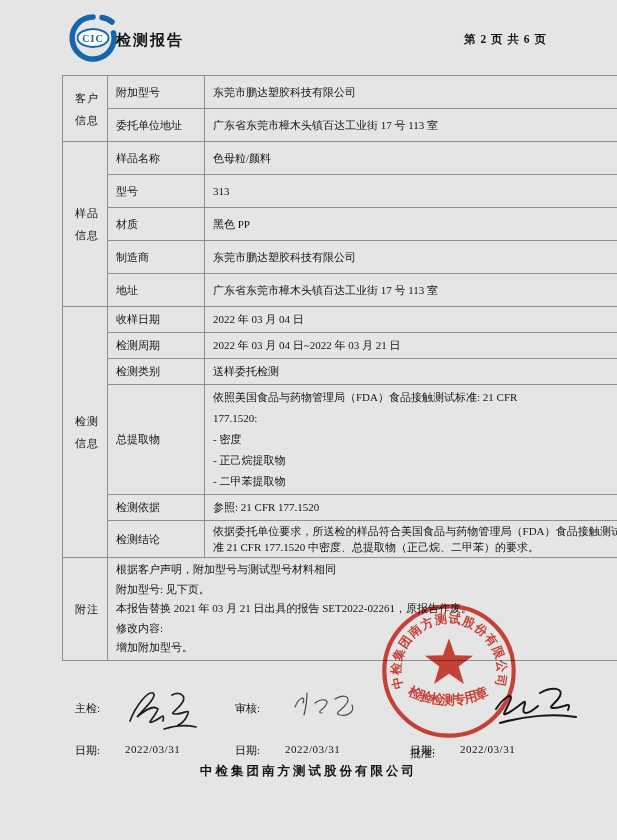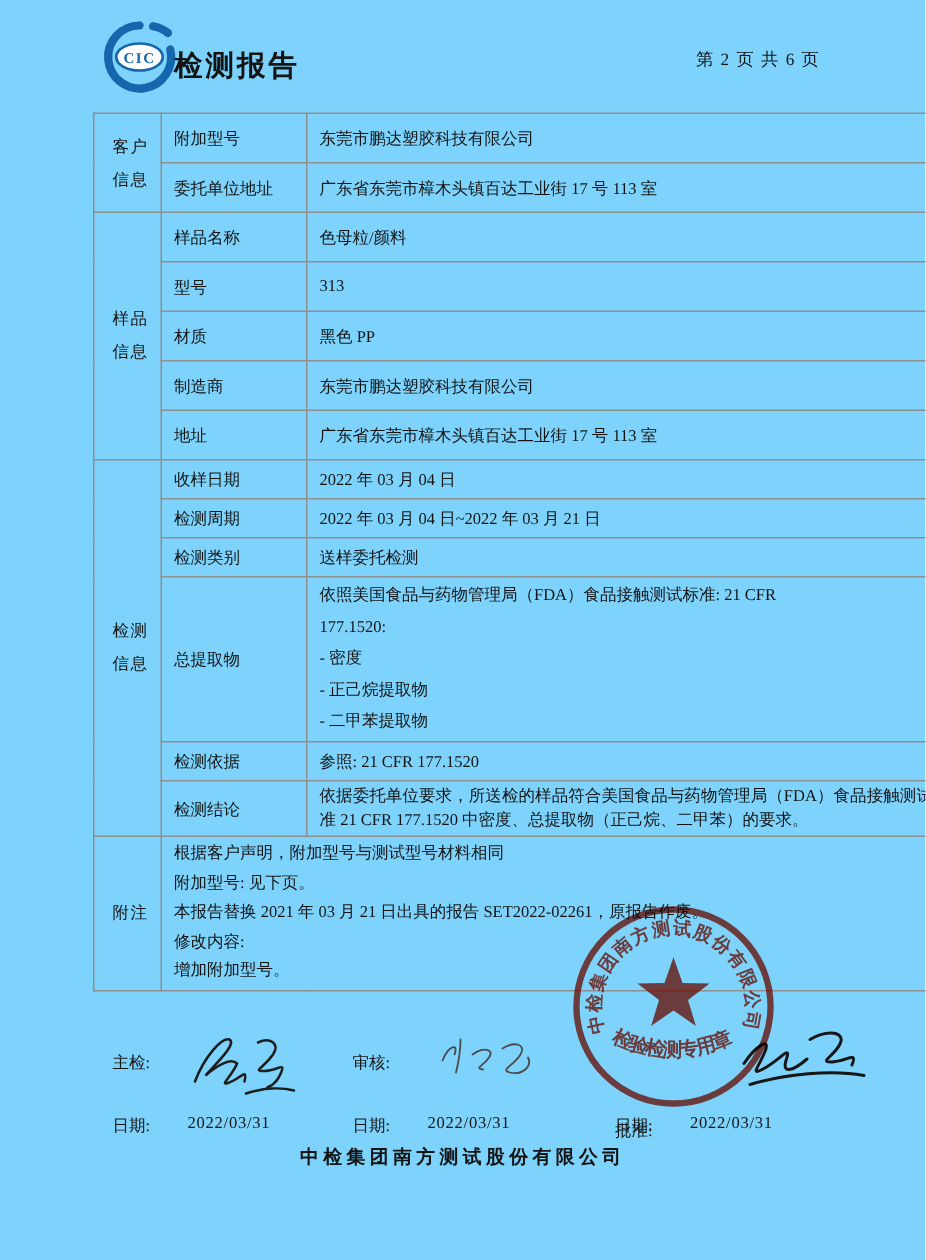--- a/index.html
+++ b/index.html
@@ -1,24 +1,24 @@
 <!DOCTYPE html>
 <html><head>
 <meta charset="utf-8">
 <style>
   html,body{margin:0;padding:0;background:#ffffff;}
   body{width:617px;height:840px;overflow:hidden;
        font-family:"Liberation Serif","DejaVu Serif",serif;color:#141414;}
-  .page{position:relative;width:617px;height:840px;background:#7dd3fc;}
+  .page{position:relative;width:617px;height:840px;background:#e5e5e5;}
 
   
   .hdr-logo{position:absolute;left:60px;top:12px;width:66px;height:52px;}
-  .hdr-title{position:absolute;left:116px;top:31px;font-size:19px;font-weight:bold;letter-spacing:2px;}
+  .hdr-title{position:absolute;left:116px;top:31px;font-size:15px;font-weight:bold;letter-spacing:2px;}
   .hdr-no{position:absolute;left:234px;top:32px;font-size:11.5px;font-weight:bold;}
-  .hdr-page{position:absolute;left:464px;top:32px;font-size:11.5px;font-weight:normal;letter-spacing:1px;}
+  .hdr-page{position:absolute;left:464px;top:32px;font-size:11.5px;font-weight:bold;letter-spacing:1px;}
 
   
   table.report{position:absolute;left:62px;top:75px;width:576px;border-collapse:collapse;table-layout:fixed;}
   table.report td{border:1px solid #8f8f8f;font-size:11px;vertical-align:middle;
                   padding:2px 4px 2px 8px;word-break:break-all;}
   td.sec{width:45px;text-align:center;white-space:pre-line;letter-spacing:1px;line-height:22px;padding:2px;}
   td.lbl{width:97px;}
   td.val{padding-left:12px;}
   tr.h33{height:33px;}
   tr.h26{height:26px;}

